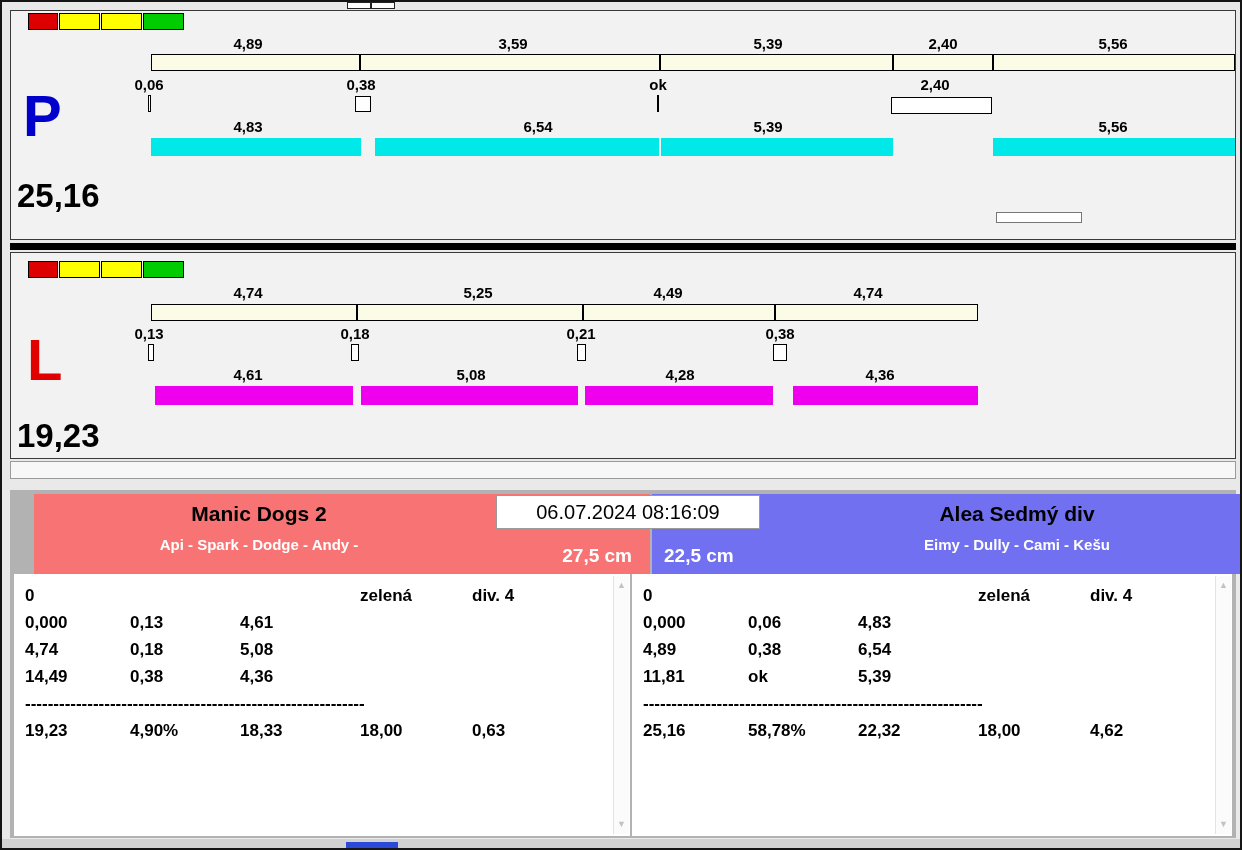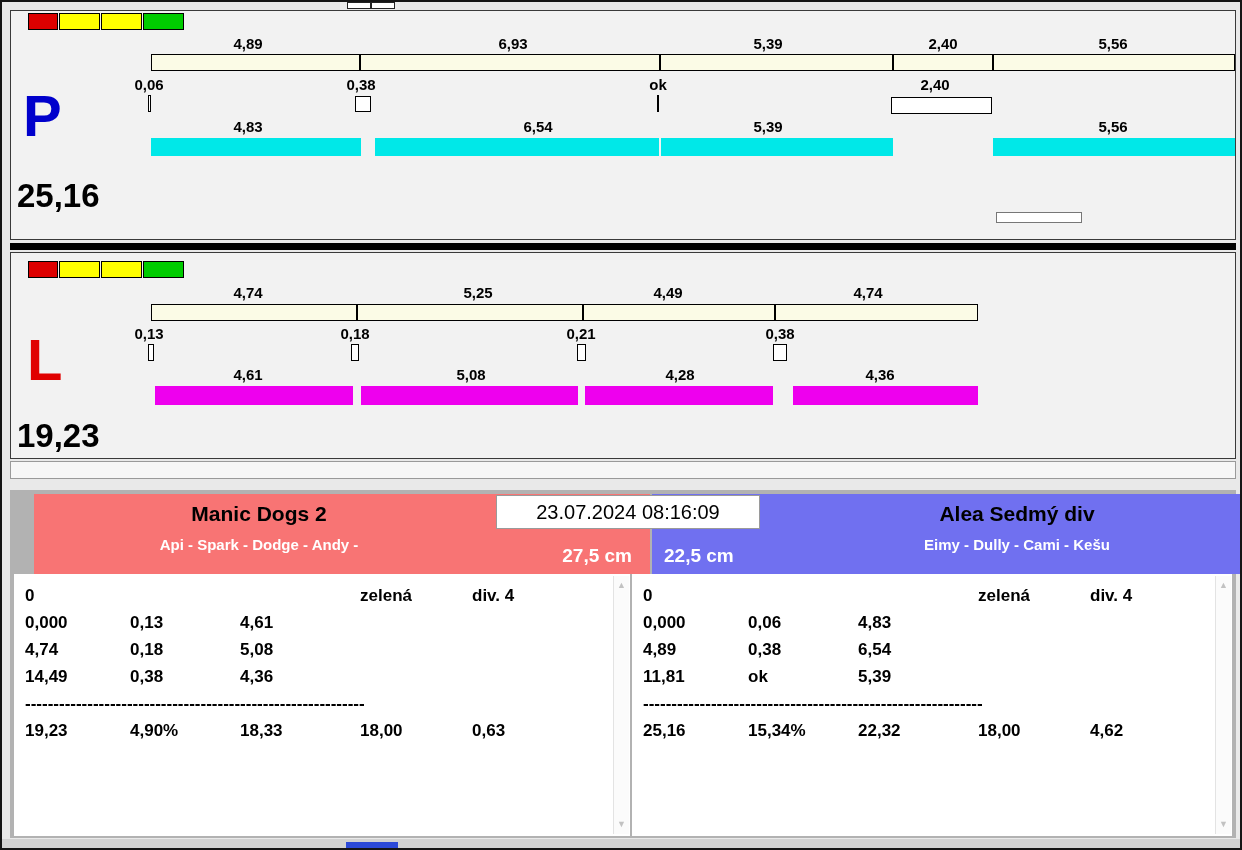--- a/index.html
+++ b/index.html
@@ -46,21 +46,21 @@
 
   <div class="sec" style="left:8px;top:8px;width:1226px;height:230px;">
     <div class="lights" style="left:17px;top:2px;">
       <div class="light" style="width:30px;background:#dd0000;"></div>
       <div class="light" style="width:41px;background:#ffff00;"></div>
       <div class="light" style="width:41px;background:#ffff00;"></div>
       <div class="light" style="width:41px;background:#00cc00;"></div>
     </div>
 
     <span class="lbl" style="left:237px;top:24px;">4,89</span>
-    <span class="lbl" style="left:502px;top:24px;">6,93</span>
+    <span class="lbl" style="left:502px;top:24px;">3,59</span>
     <span class="lbl" style="left:757px;top:24px;">5,39</span>
     <span class="lbl" style="left:932px;top:24px;">2,40</span>
     <span class="lbl" style="left:1102px;top:24px;">5,56</span>
 
     <div class="bar" style="left:140px;top:43px;width:1084px;height:17px;">
       <div class="tick" style="left:207px;"></div>
       <div class="tick" style="left:507px;"></div>
       <div class="tick" style="left:740px;"></div>
       <div class="tick" style="left:840px;"></div>
     </div>
@@ -144,21 +144,21 @@
     <div class="team-sub" style="left:0;width:450px;">Api - Spark - Dodge - Andy -</div>
     <div class="cm" style="right:18px;">27,5 cm</div>
   </div>
 
   <div class="hdr" style="left:630px;top:492px;width:600px;height:80px;background:#7070f0;">
     <div class="team-title" style="left:140px;width:450px;">Alea Sedmý div</div>
     <div class="team-sub" style="left:140px;width:450px;">Eimy - Dully - Cami - Kešu</div>
     <div class="cm" style="left:12px;">22,5 cm</div>
   </div>
 
-  <div class="timestamp">23.07.2024 08:16:09</div>
+  <div class="timestamp">06.07.2024 08:16:09</div>
 
   <div class="tablebox" style="left:12px;top:572px;width:616px;height:262px;">
     <table class="res">
       <colgroup>
           <col style="width:105px;">
           <col style="width:110px;">
           <col style="width:120px;">
           <col style="width:112px;">
           <col>
         </colgroup>
@@ -245,21 +245,21 @@
         <td>ok</td>
         <td>5,39</td>
             <td></td>
             <td></td>
       </tr>
       <tr>
         <td class="sepcell" colspan="5">------------------------------------------------------------</td>
       </tr>
       <tr>
         <td>25,16</td>
-        <td>15,34%</td>
+        <td>58,78%</td>
         <td>22,32</td>
         <td>18,00</td>
         <td>4,62</td>
       </tr>
     </tbody>
       </table>
     <div class="vscroll">
       <div class="sarrow up">▲</div>
       <div class="sarrow down">▼</div>
     </div>

